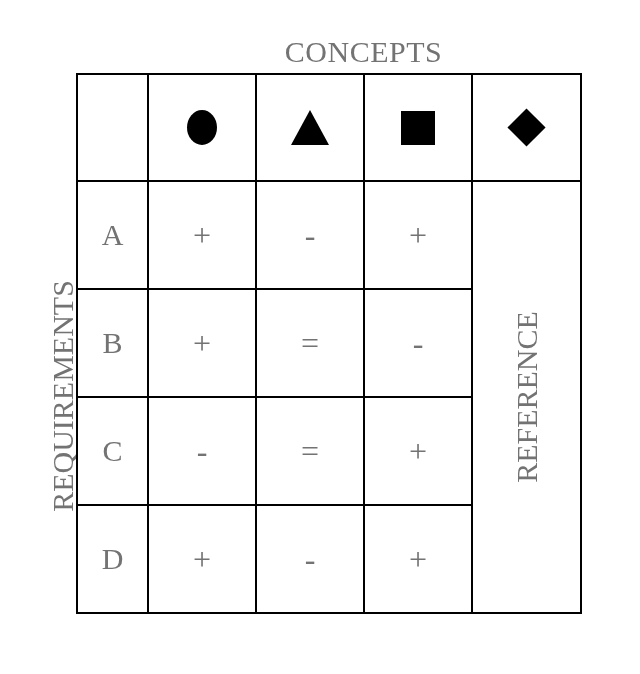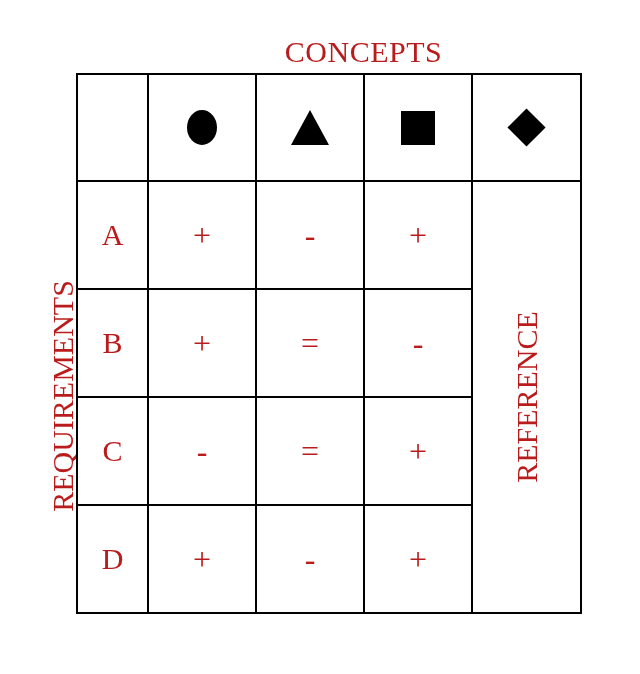--- a/index.html
+++ b/index.html
@@ -6,21 +6,21 @@
     margin: 0;
     padding: 0;
     background: #ffffff;
   }
   .canvas {
     position: relative;
     width: 595px;
     height: 674px;
     background: #ffffff;
     font-family: "Liberation Serif", serif;
-    color: #b91c1c;
+    color: #737373;
     overflow: hidden;
   }
   .title {
     position: absolute;
     left: 147px;
     top: 37px;
     width: 433px;
     text-align: center;
     font-size: 30px;
     line-height: 1;

